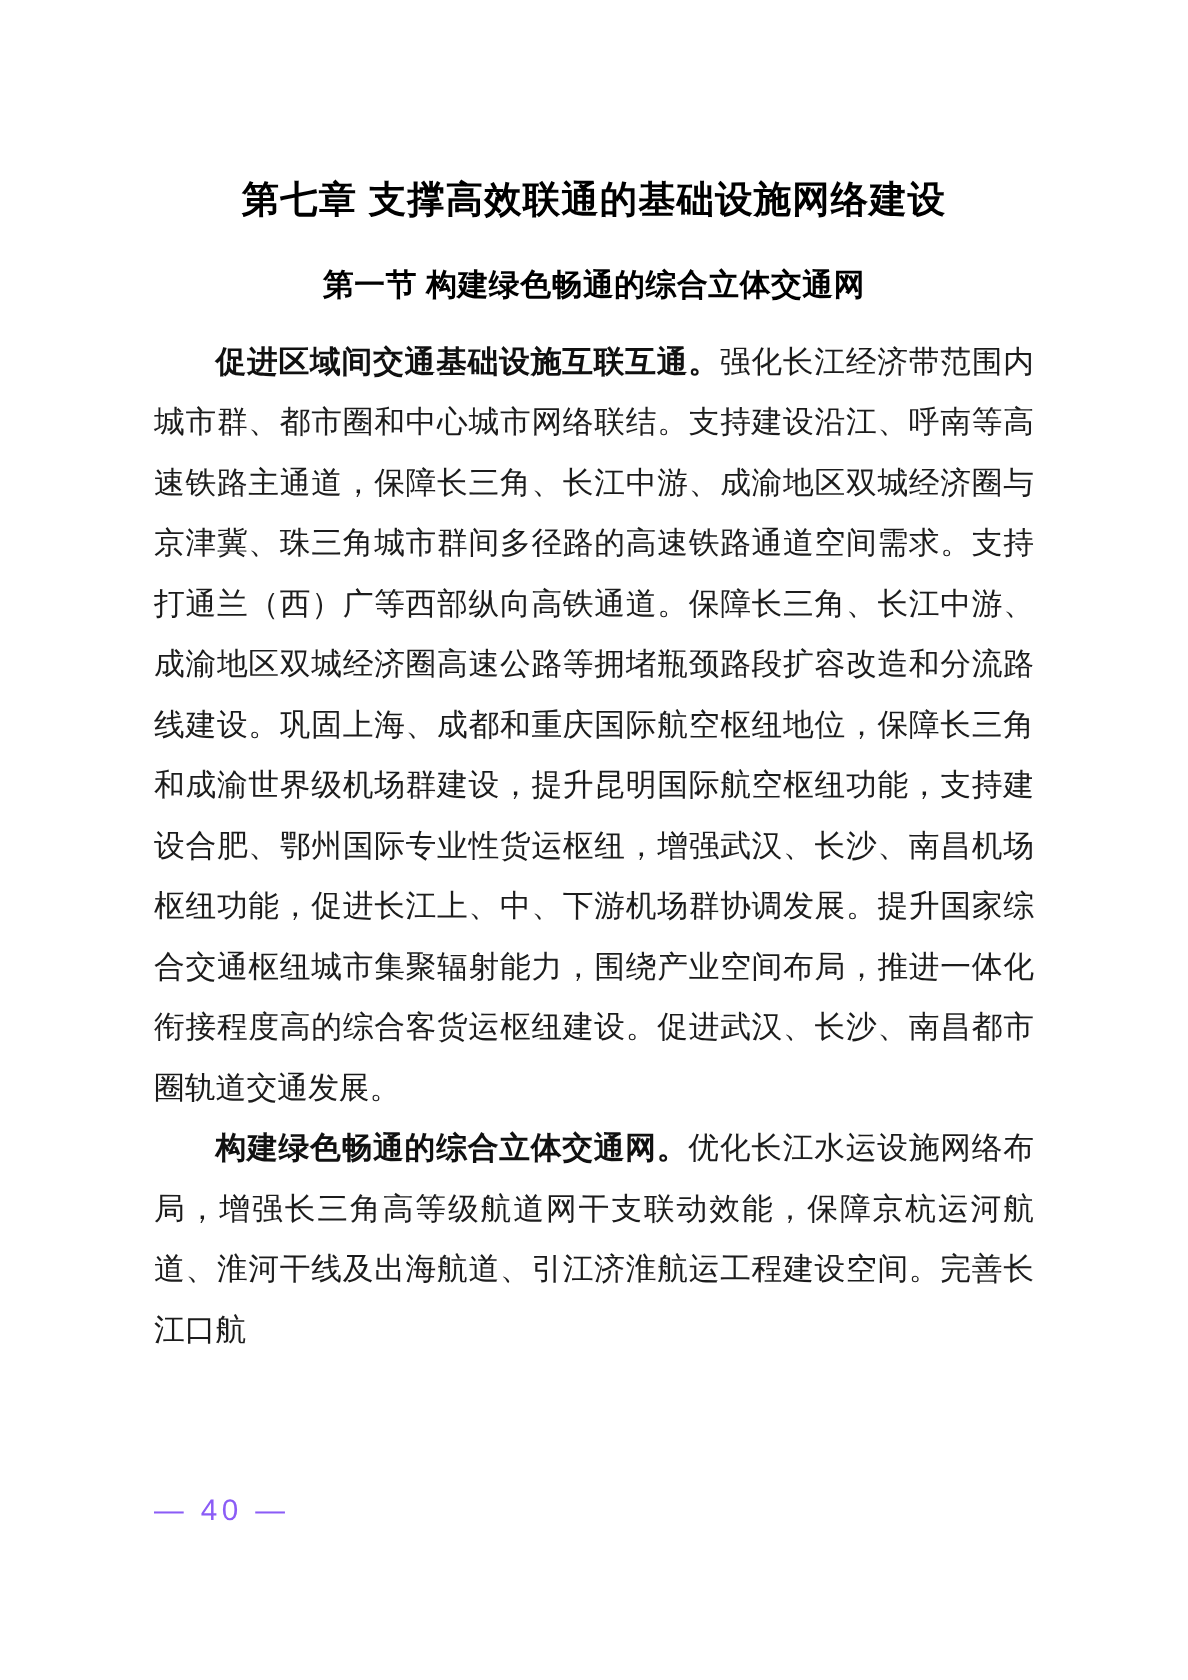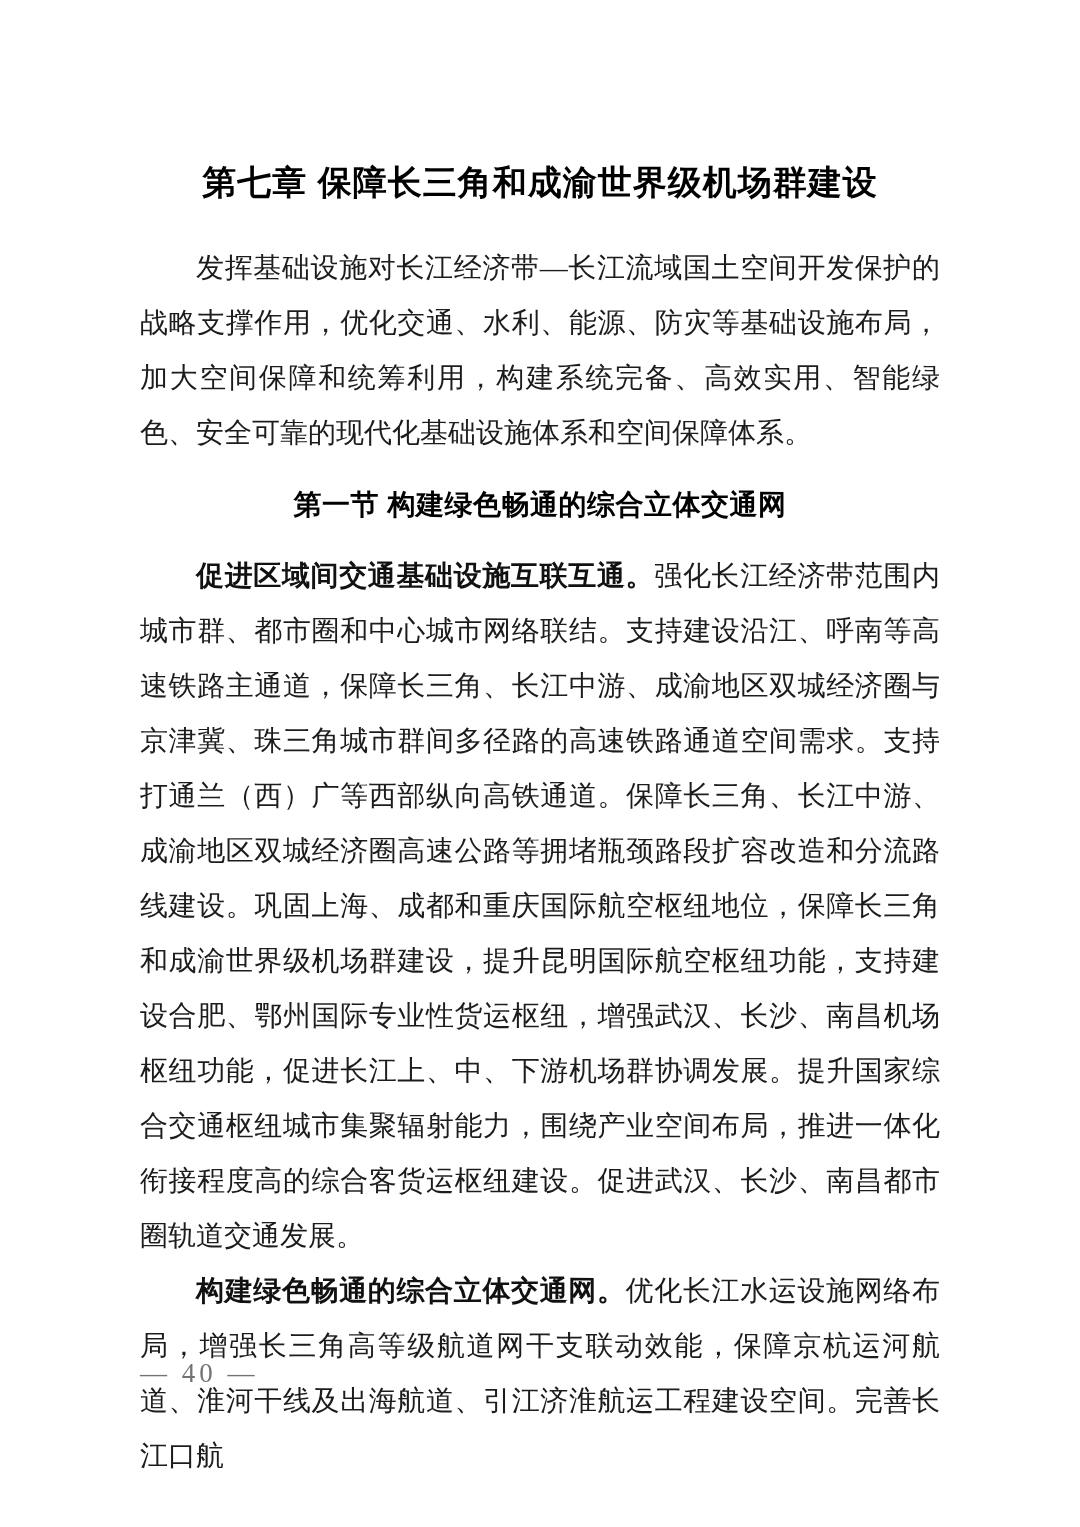--- a/index.html
+++ b/index.html
@@ -54,32 +54,31 @@
     font-weight: 700;
     color: #111111;
     margin-top: 44px;
   }
   .page-footer {
     position: absolute;
     left: 140px;
     top: 1358px;
     font-size: 27px;
     letter-spacing: 4px;
-    color: #737373;
-    font-family: Liberation Serif, serif;
+    color: #8b5cf6;
+    font-family: Liberation Sans, sans-serif;
   }
 </style>
 </head>
 <body>
 
 <div class="page">
 
-  <h1 class="chapter-title">第七章 保障长三角和成渝世界级机场群建设</h1>
+  <h1 class="chapter-title">第七章 支撑高效联通的基础设施网络建设</h1>
 
-  <p class="body-para">发挥基础设施对长江经济带—长江流域国土空间开发保护的战略支撑作用，优化交通、水利、能源、防灾等基础设施布局，加大空间保障和统筹利用，构建系统完备、高效实用、智能绿色、安全可靠的现代化基础设施体系和空间保障体系。</p>
 
   <h2 class="section-title">第一节 构建绿色畅通的综合立体交通网</h2>
 
   <p class="body-para"><span class="para-lead">促进区域间交通基础设施互联互通。</span><span>强化长江经济带范围内城市群、都市圈和中心城市网络联结。支持建设沿江、呼南等高速铁路主通道，保障长三角、长江中游、成渝地区双城经济圈与京津冀、珠三角城市群间多径路的高速铁路通道空间需求。支持打通兰（西）广等西部纵向高铁通道。保障长三角、长江中游、成渝地区双城经济圈高速公路等拥堵瓶颈路段扩容改造和分流路线建设。巩固上海、成都和重庆国际航空枢纽地位，保障长三角和成渝世界级机场群建设，提升昆明国际航空枢纽功能，支持建设合肥、鄂州国际专业性货运枢纽，增强武汉、长沙、南昌机场枢纽功能，促进长江上、中、下游机场群协调发展。提升国家综合交通枢纽城市集聚辐射能力，围绕产业空间布局，推进一体化衔接程度高的综合客货运枢纽建设。促进武汉、长沙、南昌都市圈轨道交通发展。</span></p>
 
   <p class="body-para"><span class="para-lead">构建绿色畅通的综合立体交通网。</span><span>优化长江水运设施网络布局，增强长三角高等级航道网干支联动效能，保障京杭运河航道、淮河干线及出海航道、引江济淮航运工程建设空间。完善长江口航</span></p>
 
   <div class="page-footer">— 40 —</div>
 
 </div>

